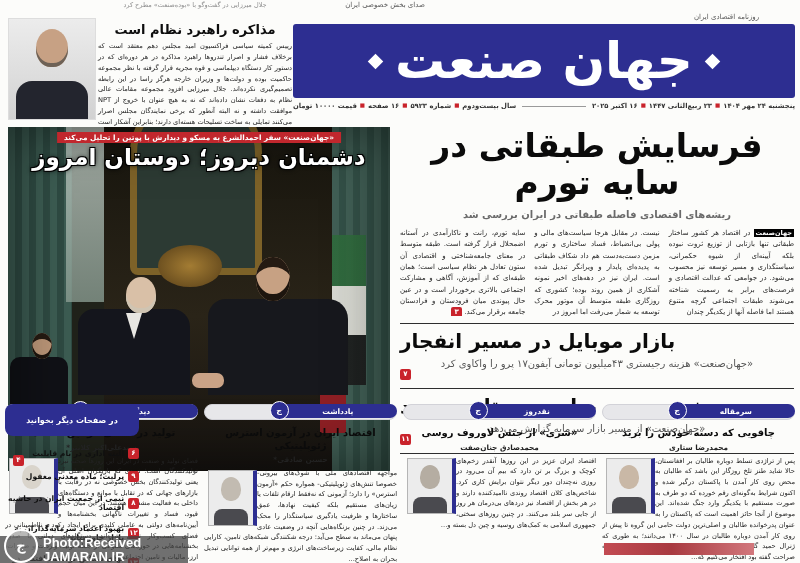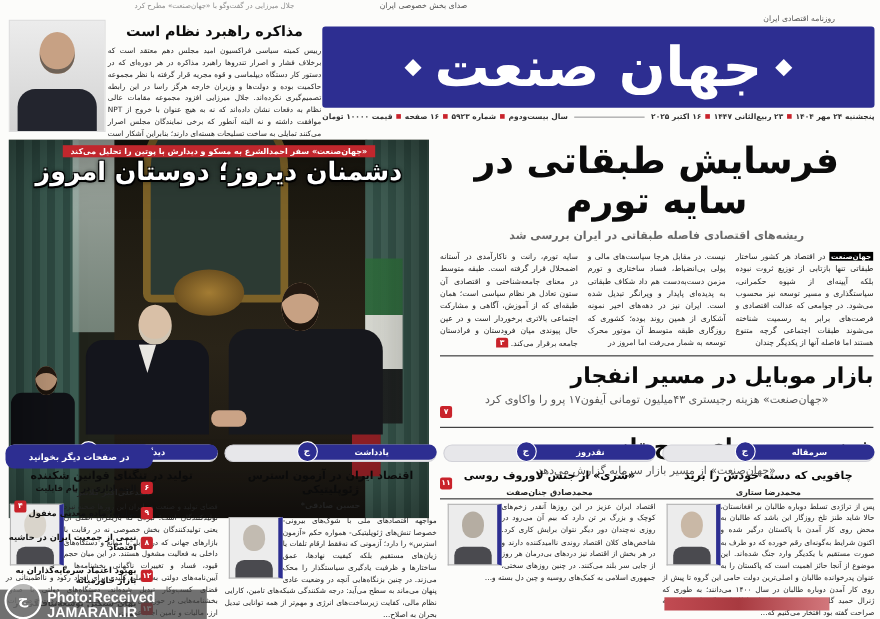--- a/index.html
+++ b/index.html
@@ -67,21 +67,21 @@
   
   .lead{position:absolute;left:400px;top:128px;width:394px;}
   .lead-head{font-size:33px;font-weight:bold;line-height:1.12;text-align:center;color:#0b0b0b;margin:0;}
   .lead-sub{font-size:10px;color:#6a6a6a;font-weight:bold;text-align:center;margin-top:7px;}
   .lead-body{display:flex;gap:9px;margin-top:8px;height:88px;overflow:hidden;
              font-size:7px;line-height:1.62;text-align:justify;color:#1c1c1c;}
   .lead-body > div{flex:1;}
   .tag{background:#000000;color:#fff;font-size:6.5px;font-weight:bold;padding:0 2px;}
   .rule{border:none;border-top:1.3px solid #2e2e2e;margin:7px 0 0;}
   .story{position:relative;padding:5px 0 12px;}
-  .story-head{font-size:20px;font-weight:bold;text-align:right;color:#0b0b0b;margin:0;}
+  .story-head{font-size:20px;font-weight:bold;text-align:left;color:#0b0b0b;margin:0;}
   .story-sub{font-size:10px;color:#555;text-align:center;margin-top:5px;}
   .story .pg{position:absolute;left:0;bottom:1px;}
 
   
   .bottom{position:absolute;left:5px;top:404px;width:790px;height:159px;display:flex;gap:6px;}
   .opcol{flex:1;position:relative;}
   .tab{position:relative;height:14px;background:#e7e7ea;border:1px solid #d2d2d8;border-radius:8px;}
   .tab-blue{position:absolute;right:-1px;top:-1px;height:14px;width:62%;background:#2d2e91;border-radius:8px;
             color:#fff;font-size:7.5px;font-weight:bold;display:flex;align-items:center;justify-content:center;}
   .tab-logo{position:absolute;left:-9px;top:-3px;width:17px;height:17px;background:#2d2e91;border:1.5px solid #fff;
@@ -97,42 +97,42 @@
             width:34px;height:16px;border-radius:8px 8px 0 0;background:#4a4a4f;}
   .p-white::before{background:#d9d4cb;}
   .p-grey::before{background:#c2bbb1;}
   .p-old::before{background:#b5ada2;}
   .p-young::before{background:#c9b8a6;}
   .op-strip{position:absolute;left:2px;bottom:8px;width:150px;height:12px;
             background:linear-gradient(90deg,#c24b52,#a83a40 45%,#d2777c);}
 
   
   .rm{width:134px;flex:none;}
-  .rm-head{height:22px;background:#2d2e91;border-radius:8px;color:#fff;font-size:8px;font-weight:bold;
+  .rm-head{height:32px;background:#2d2e91;border-radius:8px;color:#fff;font-size:8px;font-weight:bold;
            display:flex;align-items:center;justify-content:center;}
   .rm-item{display:flex;align-items:center;gap:4px;margin-top:12px;}
   .rm-title{font-size:7.6px;font-weight:bold;color:#101010;}
 
   
   .watermark{position:absolute;left:0;top:536px;width:180px;height:27px;background:rgba(66,66,66,.75);
              display:flex;align-items:center;gap:5px;padding:0 4px;direction:ltr;z-index:9;}
   .wm-logo{width:30px;height:30px;border:2px solid #fff;border-radius:50%;background:rgba(130,130,130,.55);
            color:#fff;font-size:13px;font-weight:bold;display:flex;align-items:center;justify-content:center;
            flex:none;margin-top:-8px;}
   .wm-text{color:#fff;font-size:13px;font-weight:bold;line-height:1.05;font-family:Liberation Sans, sans-serif;}
 </style>
 </head>
 <body>
 
 <div class="page">
 
   <div class="minister"></div>
 
   <div class="top-art">
-    <div class="kicker">جلال میرزایی در گفت‌وگو با «جهان‌صنعت» مطرح کرد</div>
+    <div class="kicker">جلال میرزایی در گفت‌وگو با «بوده‌صنعت» مطرح کرد</div>
     <div class="t-head">مذاکره راهبرد نظام است</div>
     <div class="t-body">
       <span>رییس کمیته سیاسی فراکسیون امید مجلس دهم معتقد است که برخلاف فشار و اصرار تندروها راهبرد مذاکره در هر دوره‌ای که در دستور کار دستگاه دیپلماسی و قوه مجریه قرار گرفته با نظر مجموعه حاکمیت بوده و دولت‌ها و وزیران خارجه هرگز راسا در این رابطه تصمیم‌گیری نکرده‌اند. جلال میرزایی افزود مجموعه مقامات عالی نظام به دفعات نشان داده‌اند که نه به هیچ عنوان با خروج از NPT موافقت داشته و نه البته آنطور که برخی نمایندگان مجلس اصرار می‌کنند تمایلی به ساخت تسلیحات هسته‌ای دارند؛ بنابراین آشکار است که جمهوری اسلامی به هیچ‌وجه دنبال افزایش تنش در بحث غنی‌سازی و هسته‌ای نیست.</span>
       <span class="pg">۲</span>
     </div>
   </div>
 
   <div class="mast-motto">صدای بخش خصوصی ایران</div>
   <div class="mast-label">روزنامه اقتصادی ایران</div>
   <div class="mast-box">

